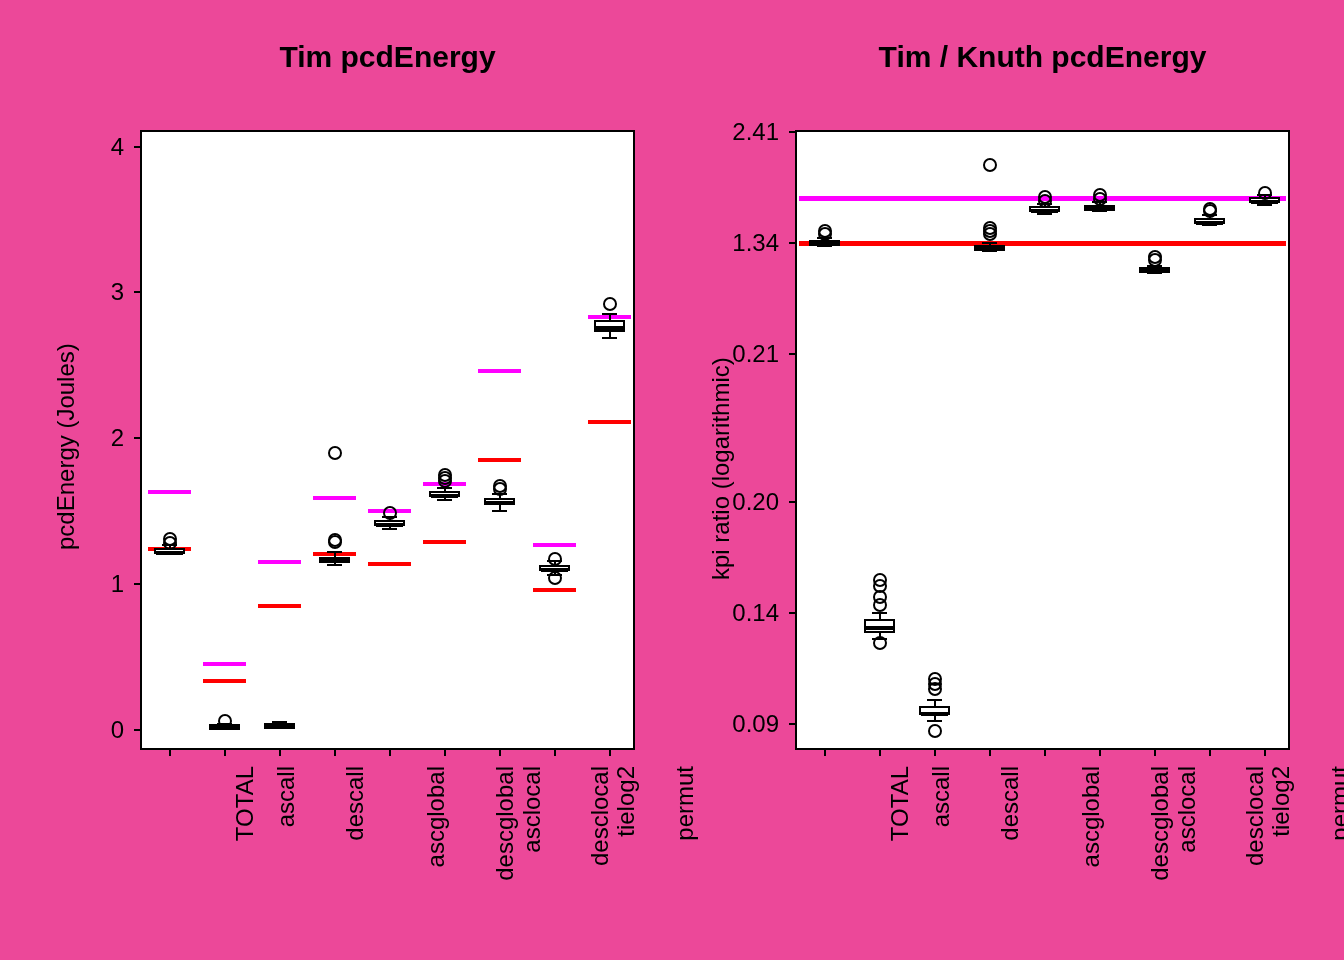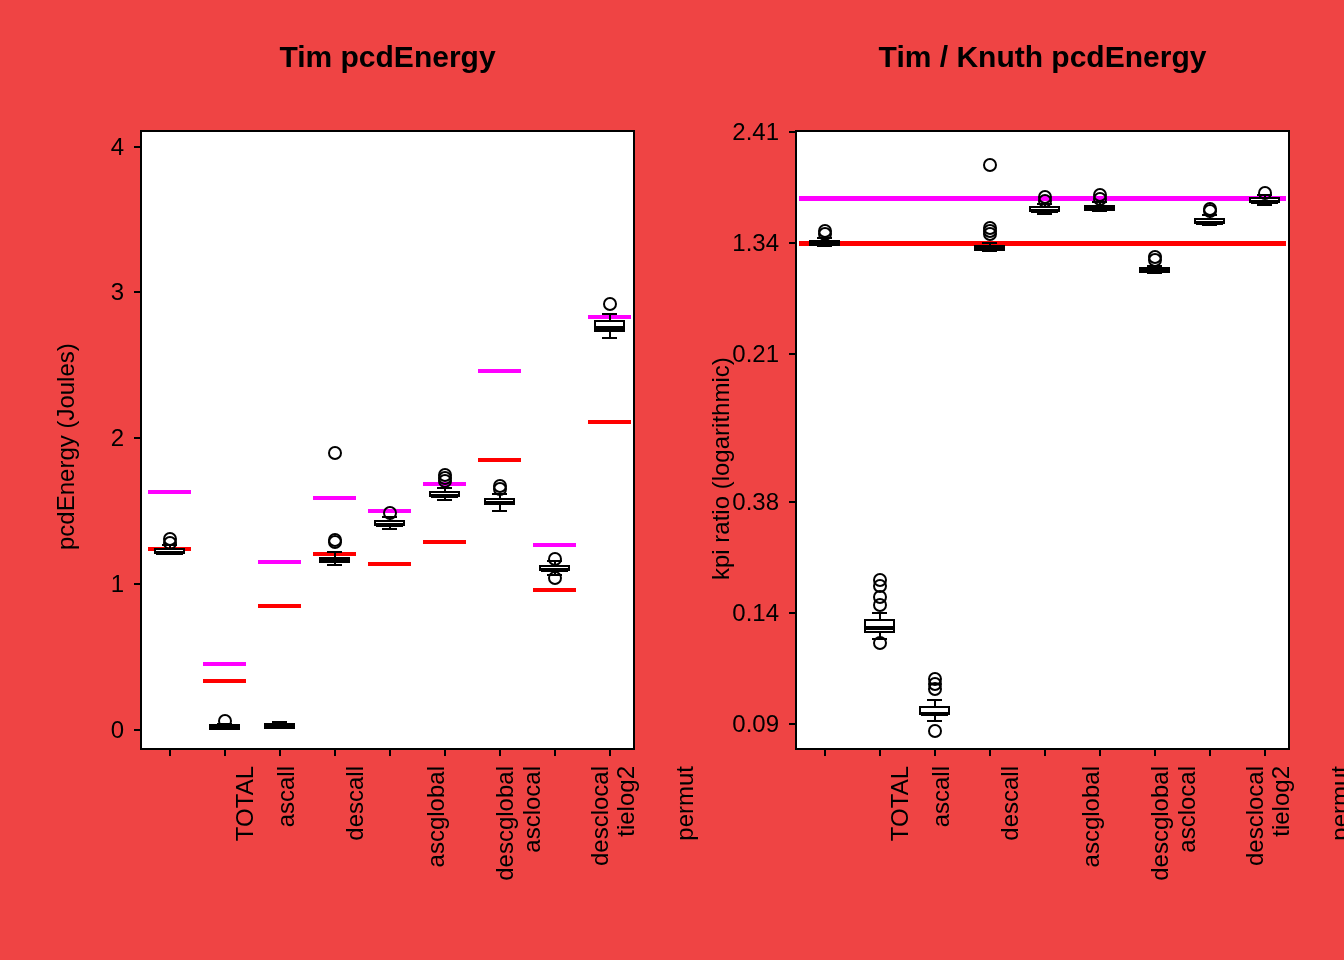--- a/index.html
+++ b/index.html
@@ -5,21 +5,21 @@
   html, body {
     margin: 0;
     padding: 0;
     background: #ffffff;
     font-family: Arial, Helvetica, sans-serif;
   }
   .page {
     width: 1344px;
     height: 960px;
     position: relative;
-    background: #ef4444;
+    background: #ec4899;
   }
   .panel {
     position: absolute;
   }
   .title {
     position: absolute;
     font-weight: bold;
     font-size: 30px;
     text-align: center;
     width: 100%;
@@ -255,21 +255,21 @@
 
   <div class="panel" id="panel-right" style="left: 655px; top: 50px; width: 775px; height: 880px;">
     <div class="title" style="left: 0px;">Tim / Knuth pcdEnergy</div>
     <div class="plot" id="plot-right" style="left: 140px; top: 80px; width: 495px; height: 620px;">
       <div class="ylabel" id="ylab-right" style="left: -90px; top: 448px;">kpi ratio (logarithmic)</div>
     <div class="ytick-mark" style="top: 591.018px;"></div>
         <div class="ytick-label" style="top: 592.018px;">0.09</div>
         <div class="ytick-mark" style="top: 479.777px;"></div>
         <div class="ytick-label" style="top: 480.777px;">0.14</div>
         <div class="ytick-mark" style="top: 368.536px;"></div>
-        <div class="ytick-label" style="top: 369.536px;">0.38</div>
+        <div class="ytick-label" style="top: 369.536px;">0.20</div>
         <div class="ytick-mark" style="top: 221.483px;"></div>
         <div class="ytick-label" style="top: 222.483px;">0.21</div>
         <div class="ytick-mark" style="top: 110.241px;"></div>
         <div class="ytick-label" style="top: 111.241px;">1.34</div>
         <div class="ytick-mark" style="top: -1px;"></div>
         <div class="ytick-label" style="top: 0px;">2.41</div>
         <div class="xtick-mark" style="left: 26.5px;"></div>
         <div class="xtick-label" style="left: 27.5px;">TOTAL</div>
         <div class="xtick-mark" style="left: 81.5px;"></div>
         <div class="xtick-label" style="left: 82.5px;">ascall</div>

